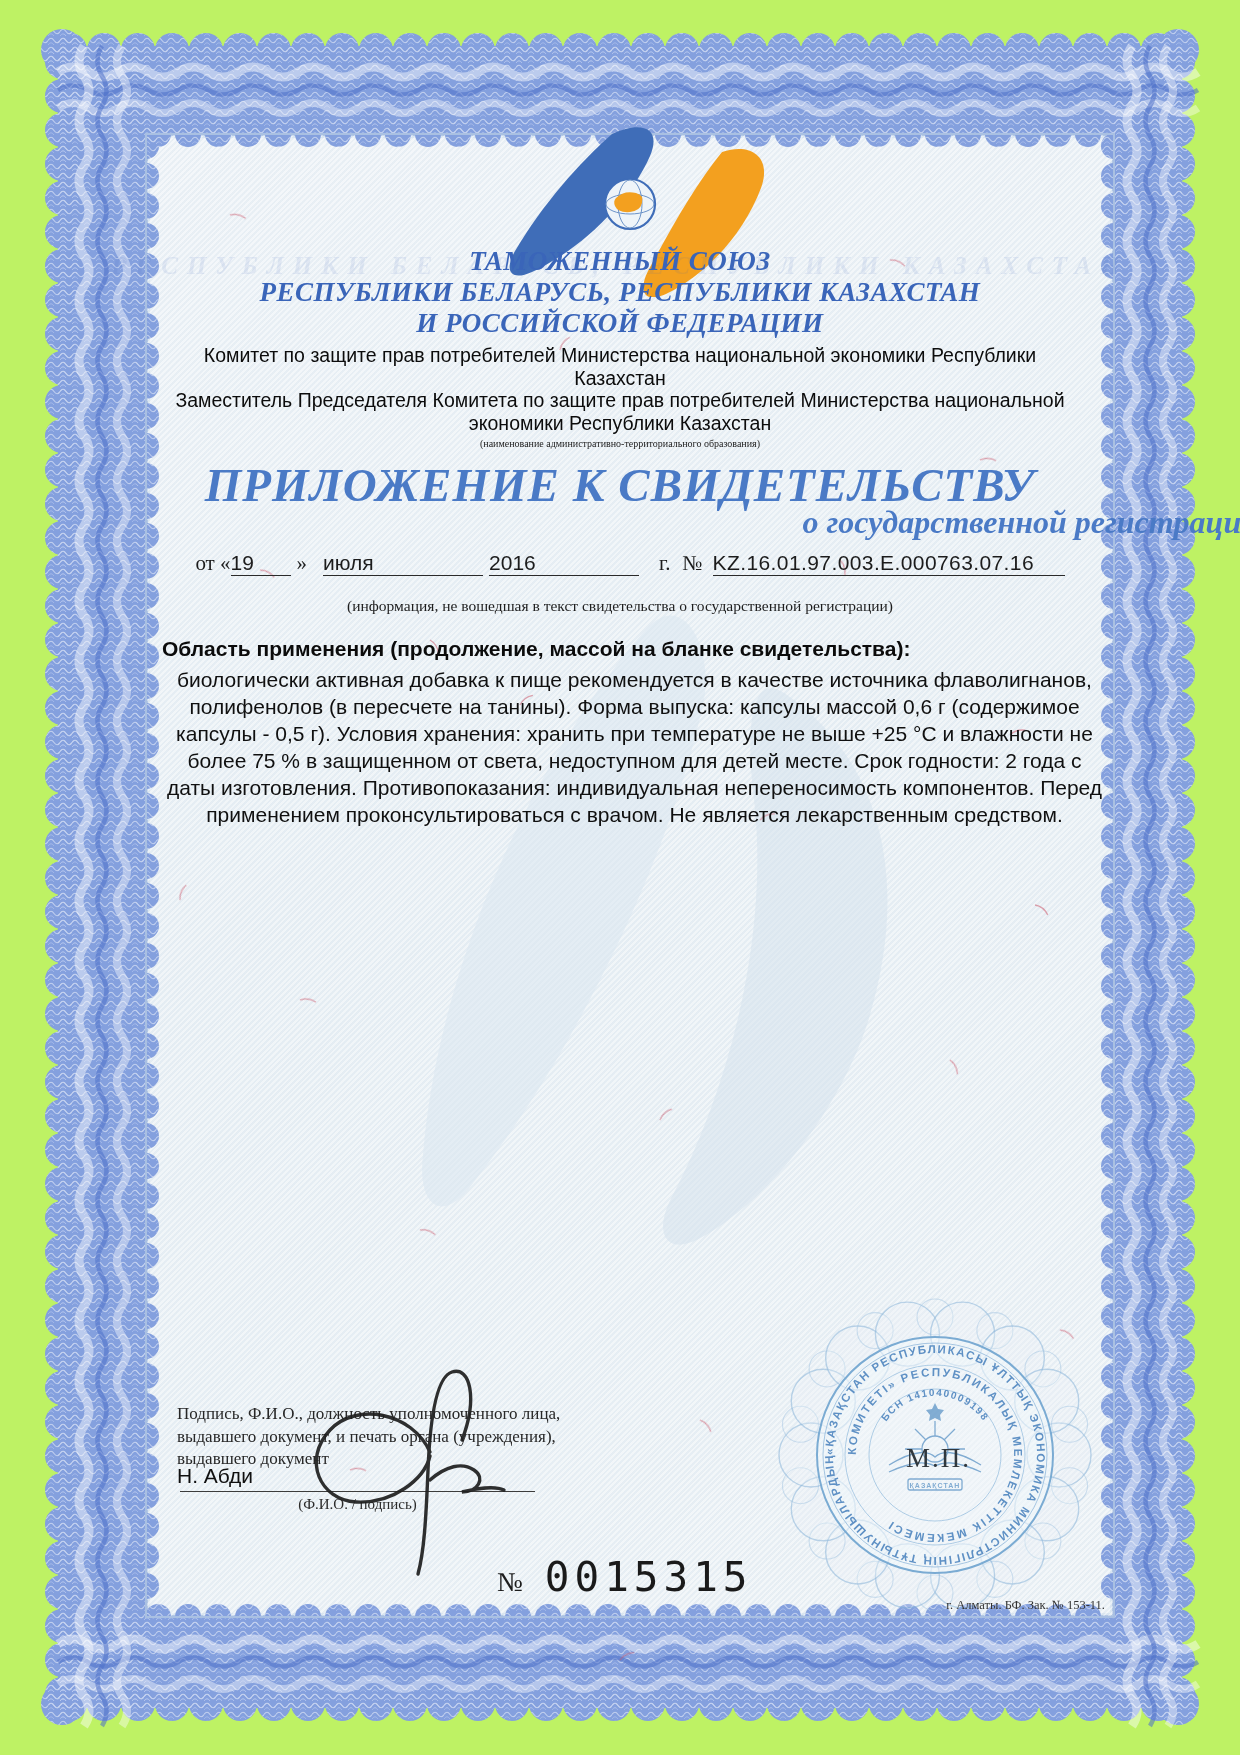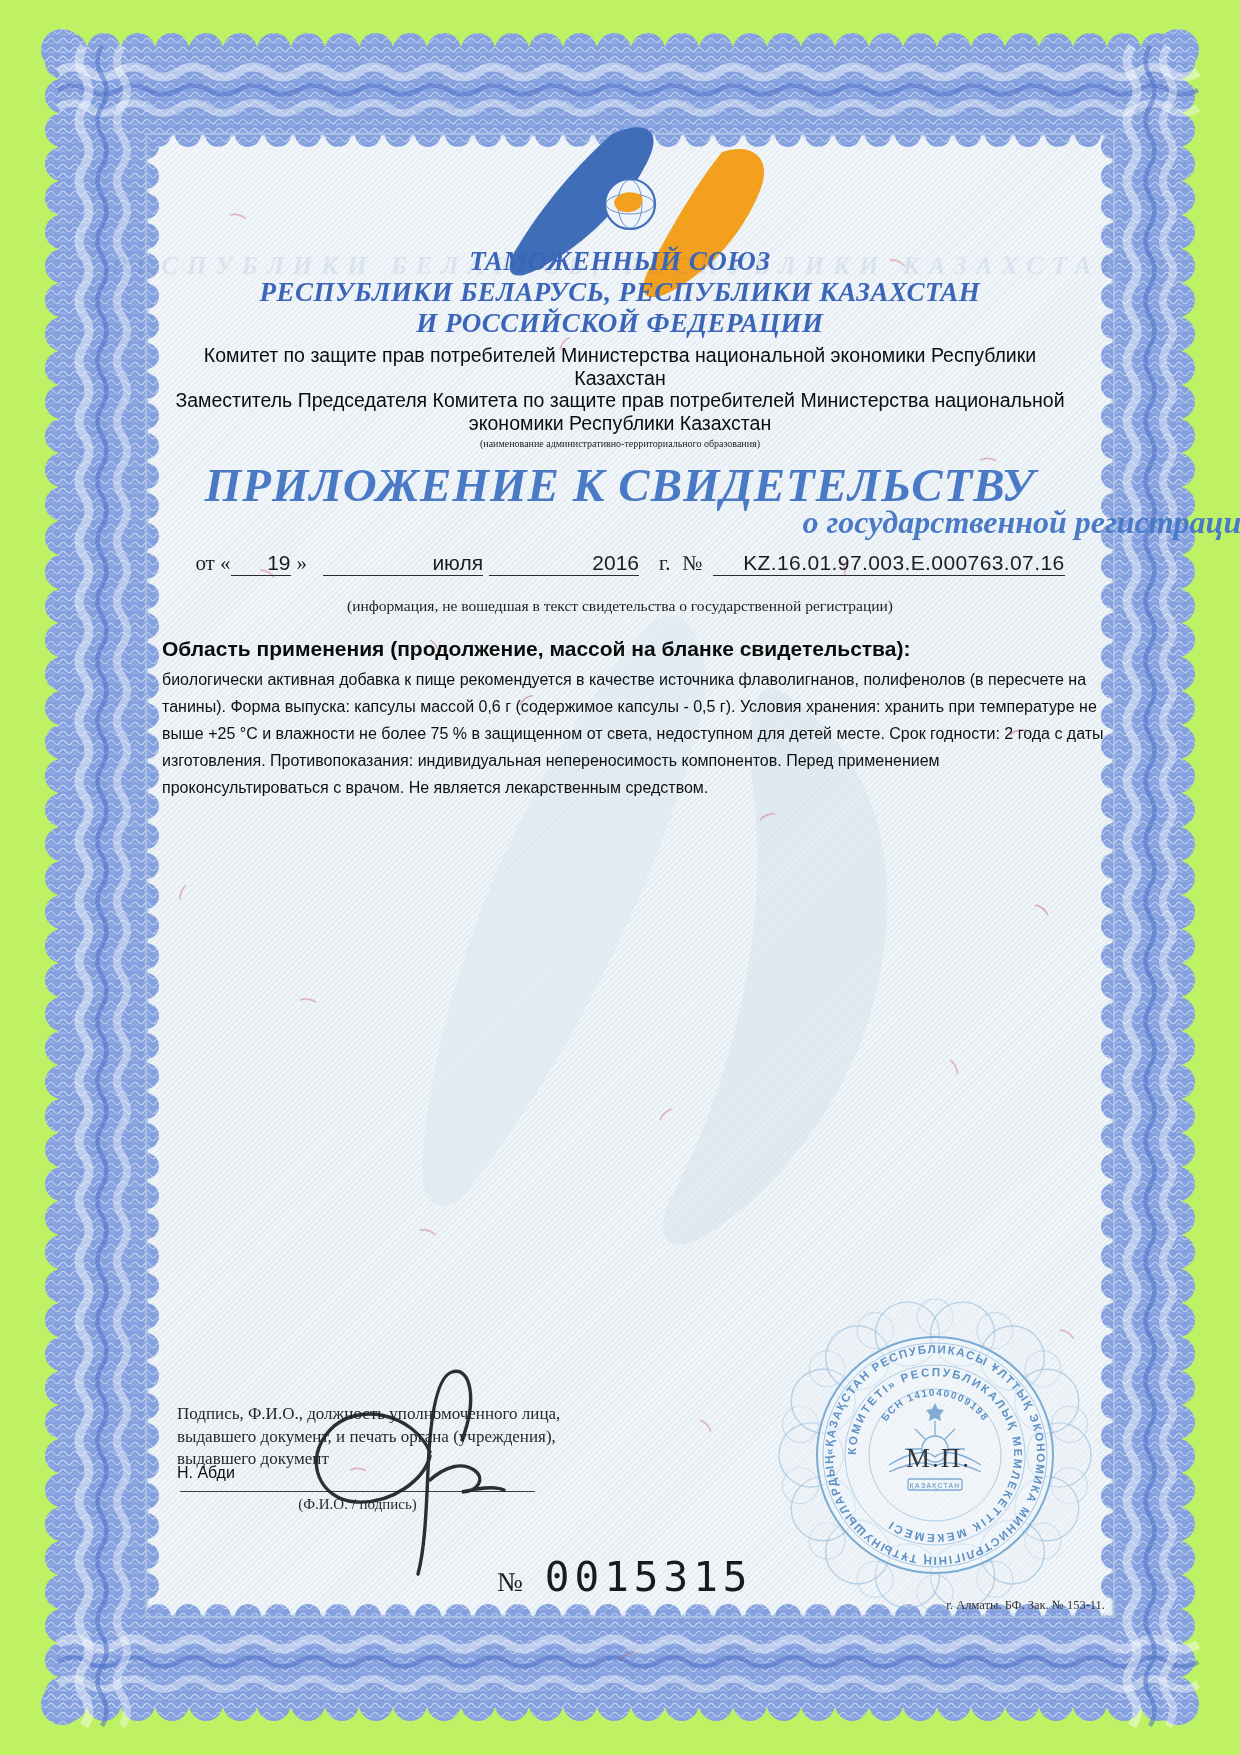--- a/index.html
+++ b/index.html
@@ -19,37 +19,37 @@
       color:#3a65b9;font-size:27px;letter-spacing:.5px;}
   .authority{position:absolute;top:344px;left:50%;transform:translateX(-50%);width:905px;text-align:center;
       font-family:"Liberation Sans",sans-serif;font-size:19.5px;line-height:22.5px;color:#0c0c0c;}
   .terr-note{position:absolute;top:438px;left:0;width:100%;text-align:center;font-size:10px;color:#222;}
   .doc-title{position:absolute;top:458px;left:0;width:100%;text-align:center;font-weight:bold;
       font-style:italic;font-size:47px;letter-spacing:1px;color:#4a7ac6;}
   .doc-subtitle{position:absolute;top:504px;left:0;width:100%;text-align:right;font-weight:bold;
       font-style:italic;font-size:32px;color:#4a7ac6;margin-left:19px;}
   .date-row{position:absolute;top:551px;left:147px;width:966px;display:flex;justify-content:center;
       align-items:baseline;font-size:21px;color:#1c1c1c;}
-  .date-row .slot{border-bottom:1.6px solid #2a2a2a;text-align:right;
+  .date-row .slot{border-bottom:1.6px solid #2a2a2a;text-align:left;
       font-family:"Liberation Sans",sans-serif;font-size:21px;}
   .slot-day{width:60px;}
   .slot-month{width:160px;margin-left:16px;}
   .slot-year{width:150px;margin-left:6px;}
   .slot-number{width:352px;margin-left:10px;letter-spacing:.4px;}
   .g-sep{margin-left:6px;}
   .g-year{margin-left:20px;}
   .g-num{margin-left:12px;}
   .info-note{position:absolute;top:597px;left:0;width:100%;text-align:center;font-size:15.5px;color:#1e1e1e;}
   .app-heading{position:absolute;top:637px;left:162px;width:960px;
       font-family:"Liberation Sans",sans-serif;font-weight:bold;font-size:21px;color:#0b0b0b;}
   .app-text{position:absolute;top:666px;left:162px;width:945px;
-      font-family:"Liberation Sans",sans-serif;font-size:16px;line-height:27px;color:#101010;}
+      font-family:"Liberation Sans",sans-serif;font-size:21px;line-height:27px;color:#101010;text-align:center;}
   .sig-label{position:absolute;top:1403px;left:177px;width:430px;font-size:17px;line-height:22.5px;color:#272727;}
   .sig-name{position:absolute;top:1464px;left:177px;font-family:"Liberation Sans",sans-serif;
-      font-size:16px;color:#101010;}
+      font-size:21px;color:#101010;}
   .sig-line{position:absolute;top:1491px;left:180px;width:355px;border-bottom:1.6px solid #3c3c3c;}
   .sig-caption{position:absolute;top:1496px;left:180px;width:355px;text-align:center;font-size:15px;color:#2b2b2b;}
   .serial{position:absolute;top:1553px;left:497px;display:flex;align-items:baseline;}
   .serial-sign{font-size:27px;color:#1d1d1d;}
   .serial-value{margin-left:22px;font-family:"DejaVu Sans Mono",monospace;font-size:41px;
       letter-spacing:5px;color:#1a1a1a;}
   .mp-label{position:absolute;top:1443px;left:906px;font-size:27px;letter-spacing:2px;color:#30373d;}
   .print-note{position:absolute;top:1598px;left:813px;width:292px;text-align:right;font-size:12.5px;color:#333;}
 </style>
 </head>

